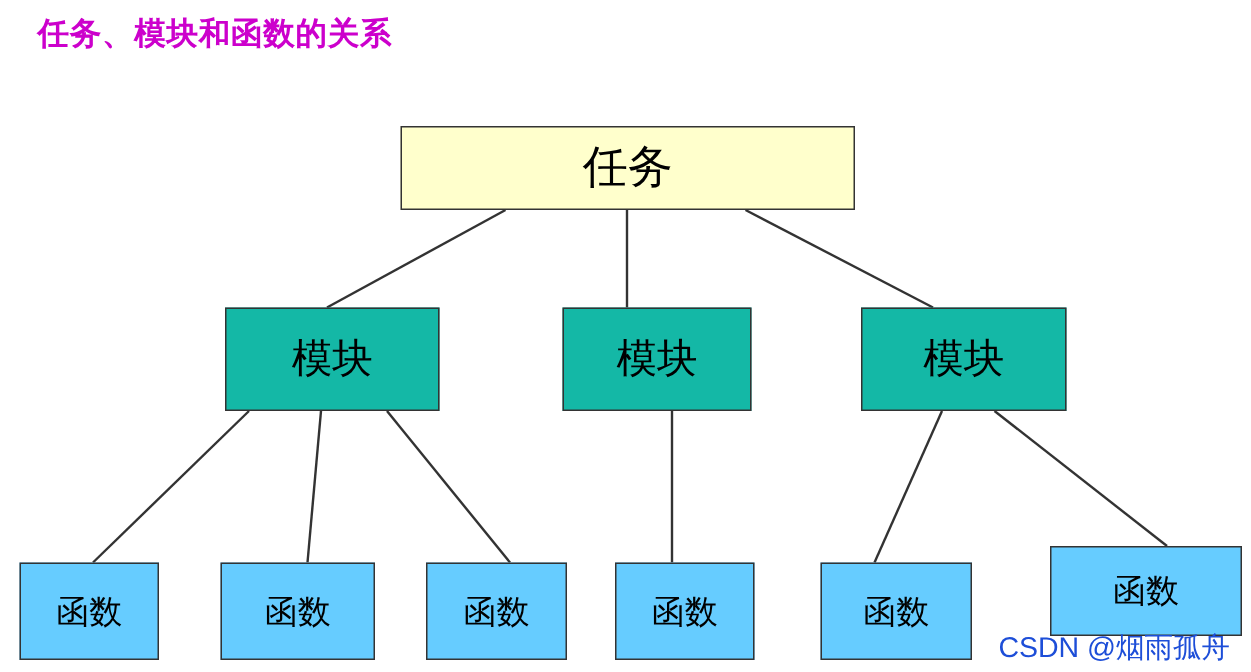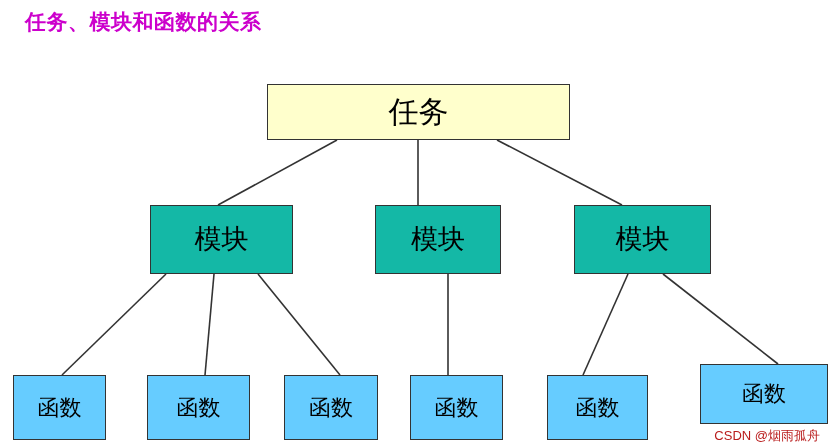--- a/index.html
+++ b/index.html
@@ -60,22 +60,22 @@
   }
   .node.func {
     background: #66ccff;
     font-size: 22px;
   }
   #watermark {
     position: absolute;
     right: 6px;
     bottom: 3px;
     font-family: "Liberation Sans", sans-serif;
-    font-size: 13px;
-    color: #b91c1c;
+    font-size: 19px;
+    color: #1d4ed8;
     white-space: nowrap;
     pointer-events: none;
   }
 </style>
 </head>
 <body>
 
 <div id="stage">
 
   <div id="title">任务、模块和函数的关系</div>

